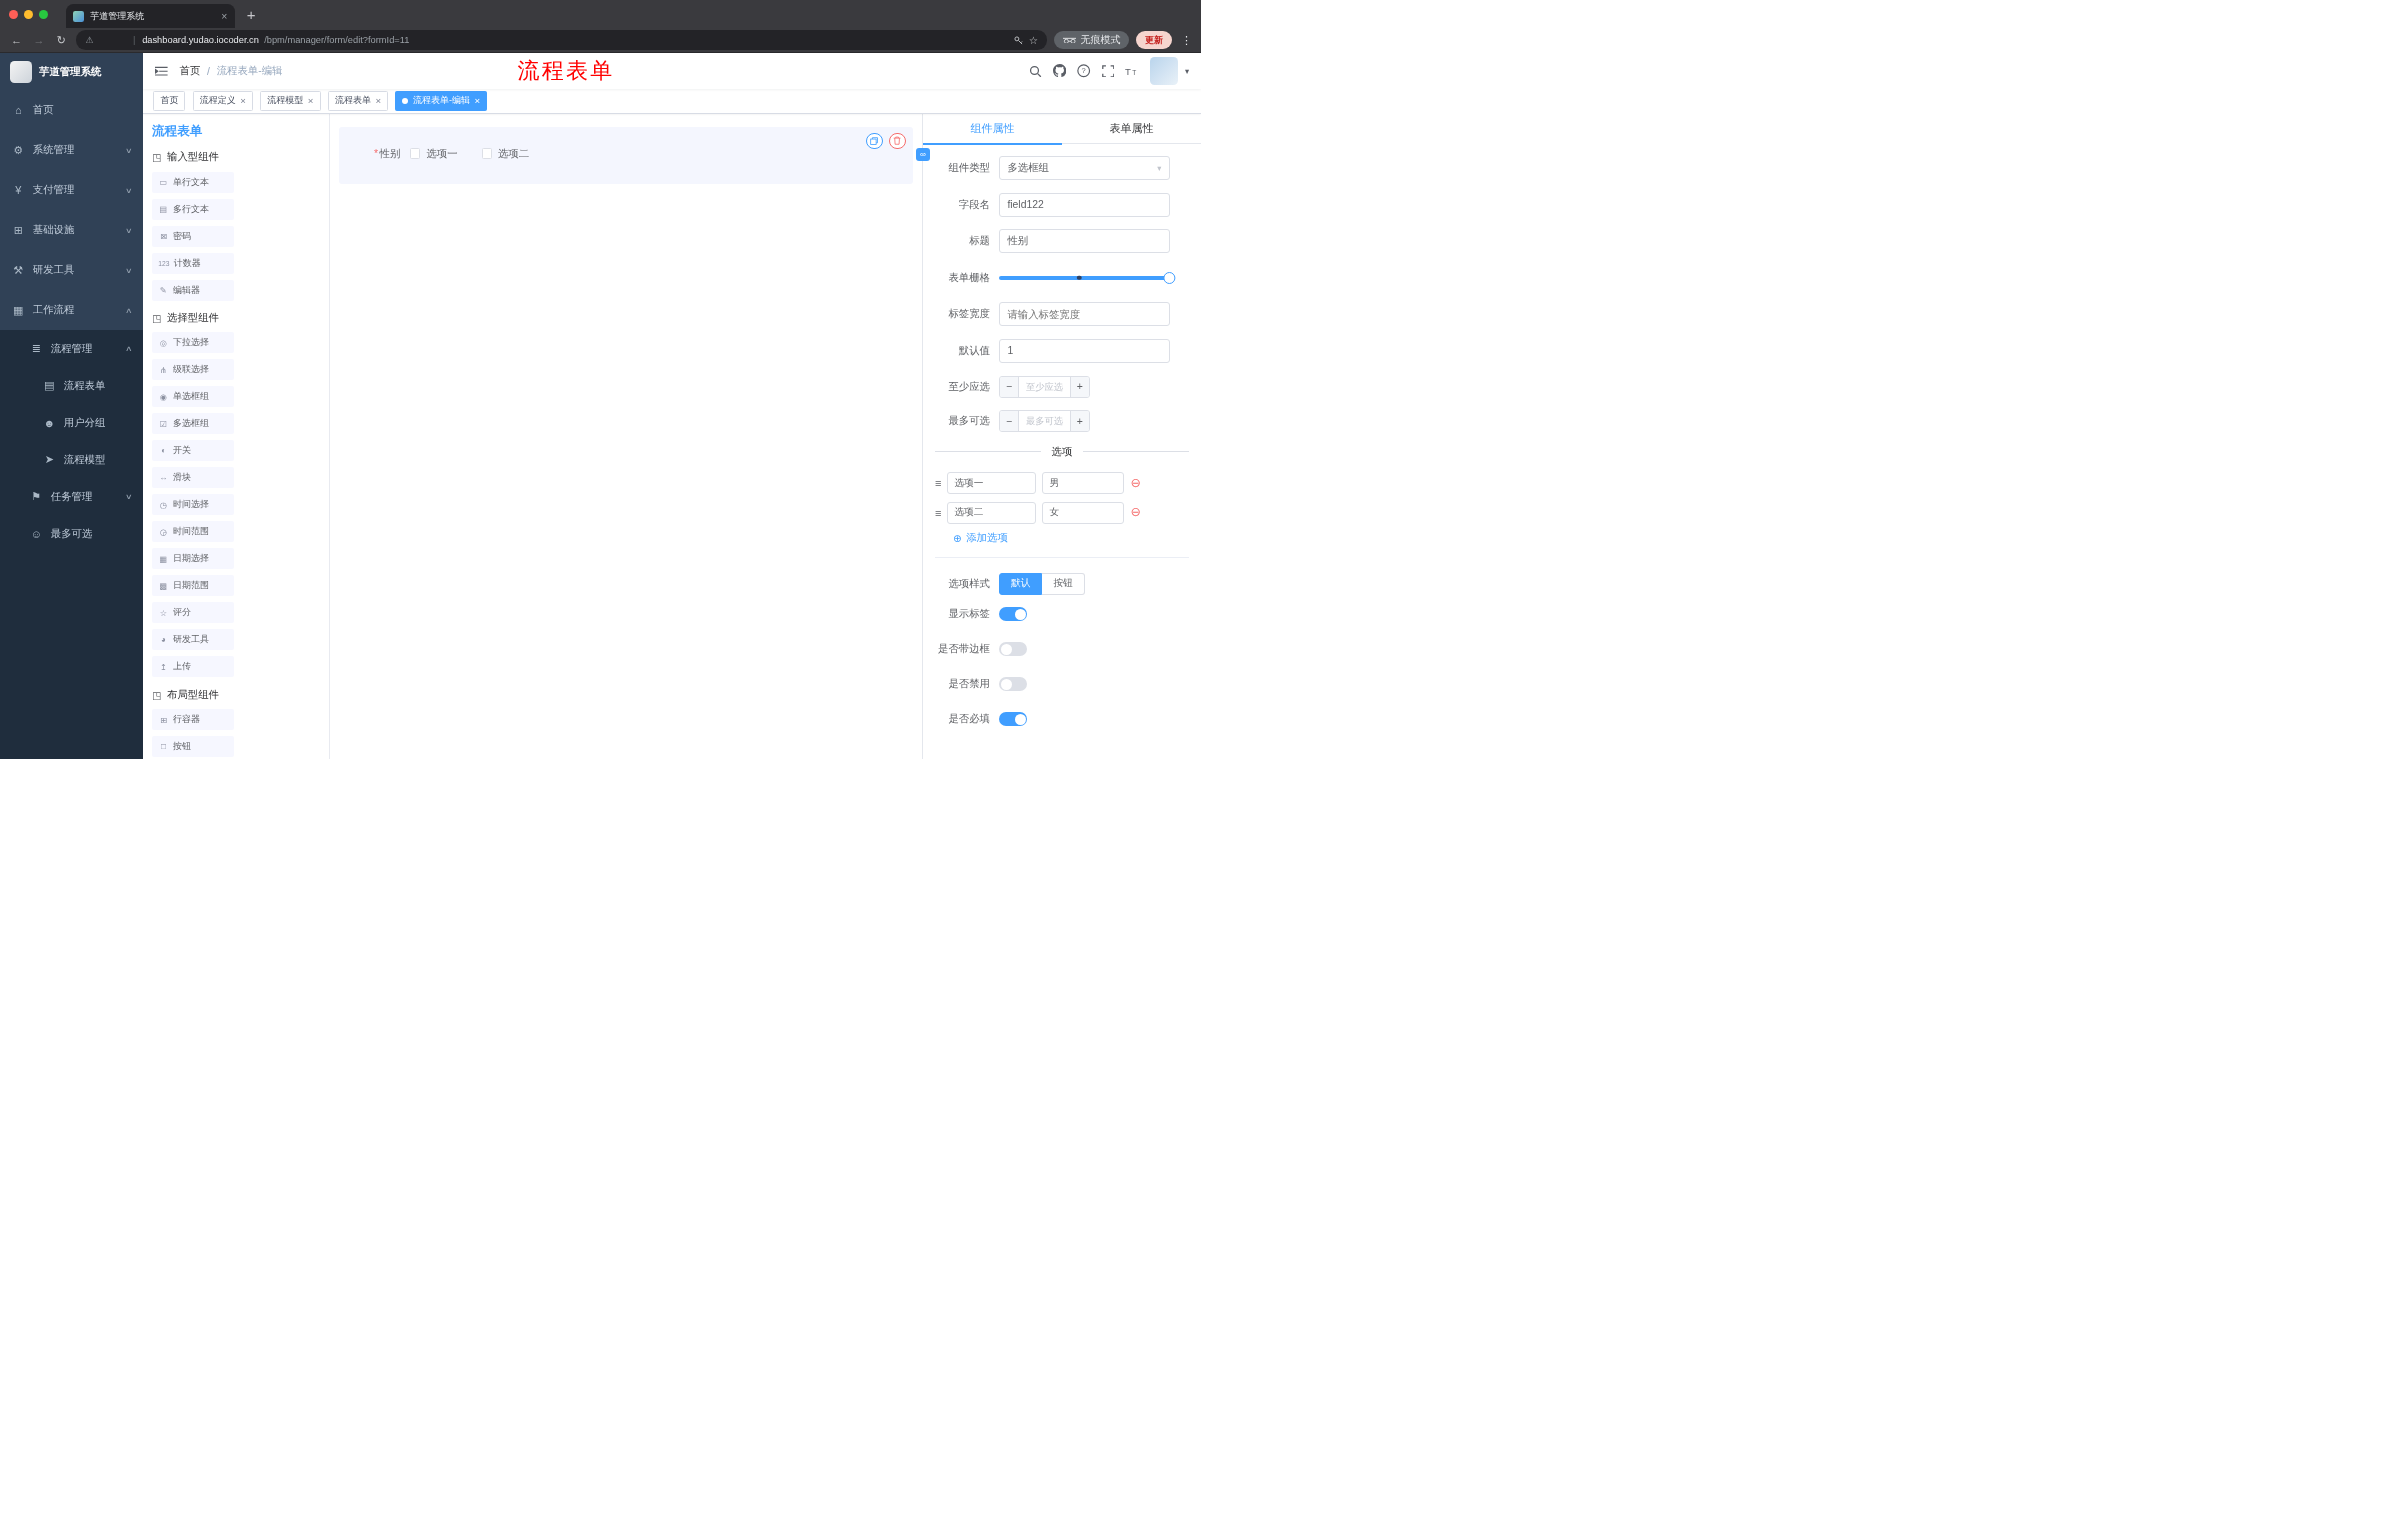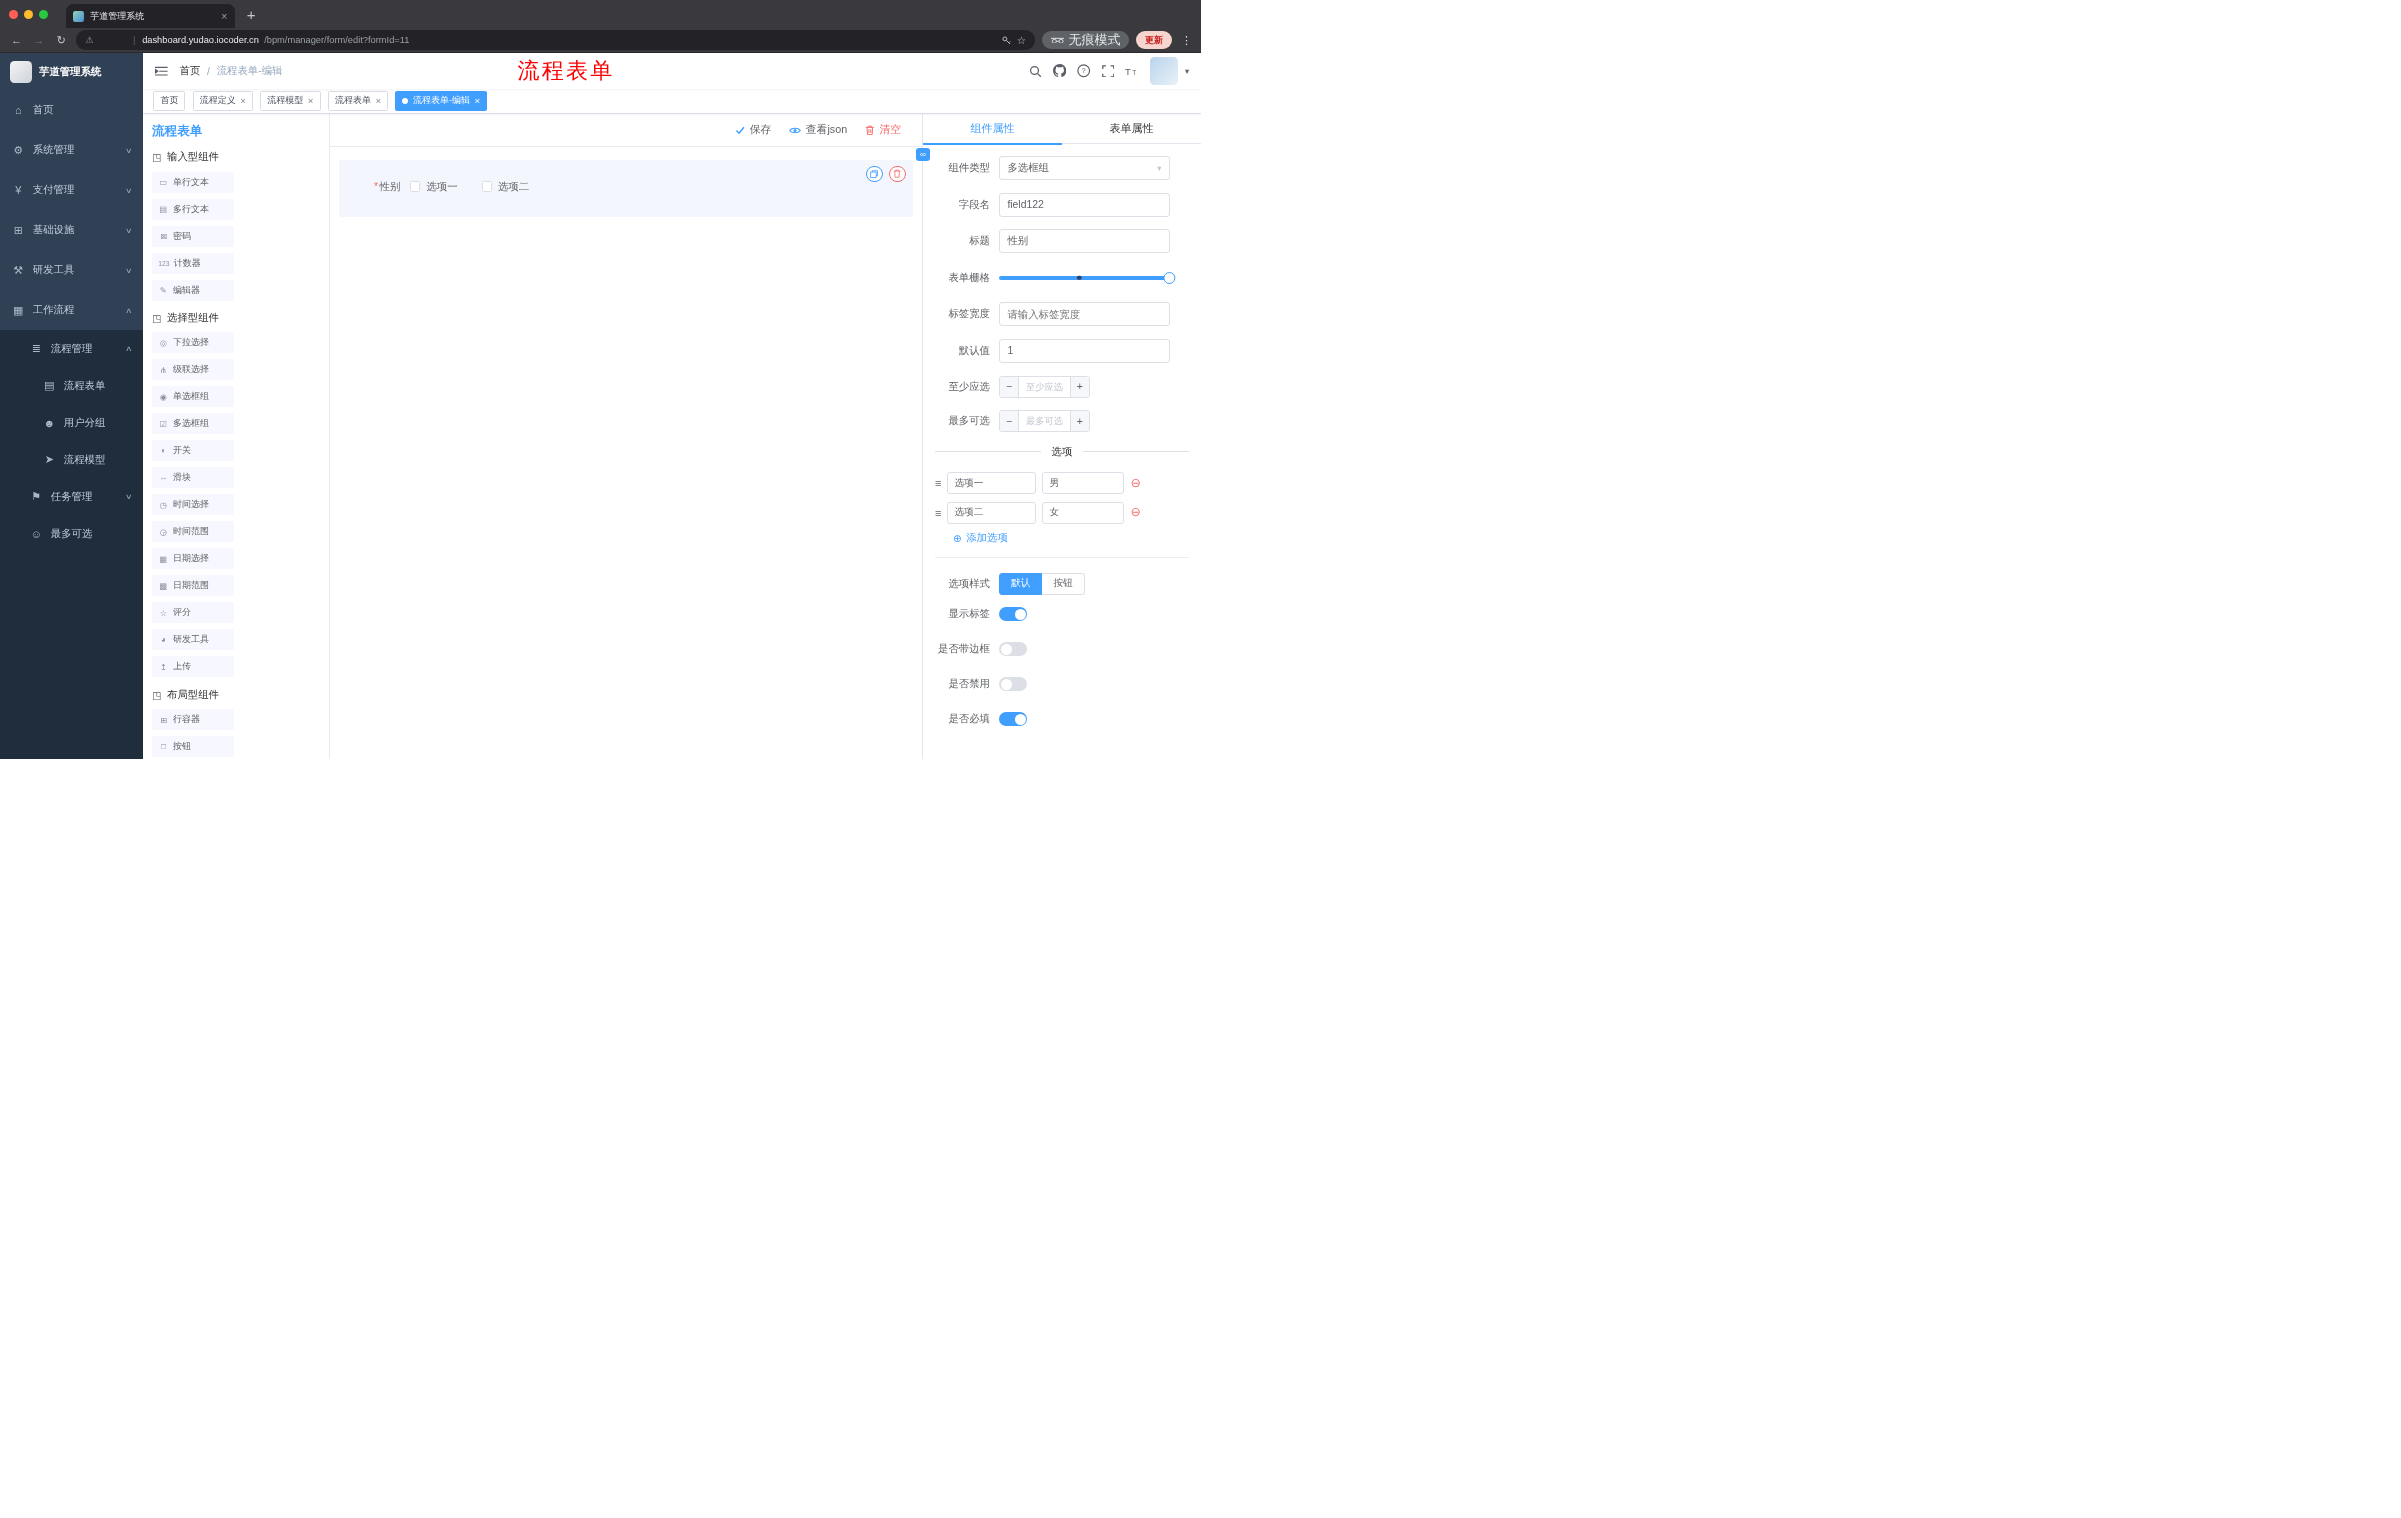--- a/index.html
+++ b/index.html
@@ -26,21 +26,21 @@
   .navbtn { color: #c7c9cc; font-size: 11px; width: 15px; text-align: center; }
   .navbtn.dim { color: #737579; }
   .omnibox { flex: 1; height: 19.3px; background: #232327; border-radius: 9.7px; display: flex; align-items: center; padding: 0 9px; gap: 5.2px; font-size: 9.3px; color: #9aa0a6; }
   .omni-warn { font-size: 9px; color: #9aa0a6; }
   .omni-sec { color: #9aa0a6; margin-top: 37px; }
   .omni-sep { color: #5f6368; margin: 0 1.5px; }
   .omni-domain { color: #e8eaed; }
   .omni-path { color: #9aa0a6; }
   .omni-spacer { flex: 1; }
   .omni-icon { color: #c7c9cc; display: flex; align-items: center; }
-  .incognito { height: 18px; border-radius: 9px; background: #5f6368; color: #e8eaed; font-size: 13px; display: flex; align-items: center; gap: 4.5px; padding: 0 8.2px; flex-shrink: 0; }
+  .incognito { height: 18px; border-radius: 9px; background: #5f6368; color: #e8eaed; font-size: 10px; display: flex; align-items: center; gap: 4.5px; padding: 0 8.2px; flex-shrink: 0; }
   .update-pill { height: 18px; border-radius: 9px; background: #f6d5ce; color: #c5221f; font-size: 9px; font-weight: bold; display: flex; align-items: center; padding: 0 9px; flex-shrink: 0; }
   .kebab { color: #e8eaed; font-size: 11px; margin-left: 1.5px; }
 
   
   .app { flex: 1; display: flex; min-height: 0; }
   .sidebar { width: 143px; background: #304156; display: flex; flex-direction: column; flex-shrink: 0; }
   .logo-row { height: 37px; display: flex; align-items: center; gap: 7.4px; padding: 0 9.7px; flex-shrink: 0; }
   .logo-avatar { width: 22px; height: 22px; border-radius: 4.5px; background: linear-gradient(135deg, #f4f4f4, #cdd3da); }
   .logo-title { color: #fff; font-size: 10.4px; font-weight: bold; white-space: nowrap; }
   .menu-item { height: 40px; display: flex; align-items: center; gap: 8.2px; padding: 0 12px; color: #bfcbd9; font-size: 10.4px; cursor: pointer; }
@@ -455,47 +455,20 @@
               <div class="comp-item">
                   <span class="comp-icon">□</span>
                   <span>按钮</span>
                 </div>
               <div class="comp-item"></div>
             </div>
 
           </div>
 
           <div class="canvas-col">
-            <div class="actions-bar">
-              <span class="action">
-                <span class="a-icon">
-                  <svg width="10.4" height="10.4" viewBox="0 0 14 14">
-                      <path d="M2 7.5l3.5 3.5L12 3" fill="none" stroke="currentColor" stroke-width="2"></path>
-                    </svg>
-                </span>
-                <span>保存</span>
-              </span>
-              <span class="action">
-                <span class="a-icon">
-                  <svg width="12" height="9" viewBox="0 0 16 12">
-                      <path d="M1 6c2.5-4 11.5-4 14 0-2.5 4-11.5 4-14 0z" fill="none" stroke="currentColor" stroke-width="1.4"></path>
-                      <circle cx="8" cy="6" r="2" fill="currentColor"></circle>
-                    </svg>
-                </span>
-                <span>查看json</span>
-              </span>
-              <span class="action danger">
-                <span class="a-icon">
-                  <svg width="9.7" height="10.4" viewBox="0 0 12 13">
-                      <path d="M1 3h10M4 3V1.5h4V3M2.5 3l.6 9h5.8l.6-9M4.8 5.2v4.8M7.2 5.2v4.8" fill="none" stroke="currentColor" stroke-width="1.2"></path>
-                    </svg>
-                </span>
-                <span>清空</span>
-              </span>
-            </div>
 
             <div class="canvas-area">
 
               <div class="selected-block">
                 <div class="float-btns">
                   <span class="fbtn copy">
                     <svg width="8.2" height="8.2" viewBox="0 0 12 12">
                         <rect x="1" y="3" width="8" height="8" fill="none" stroke="currentColor" stroke-width="1.2"></rect>
                         <path d="M3.5 3V1h7.5v7.5H9" fill="none" stroke="currentColor" stroke-width="1.2"></path>
                       </svg>

